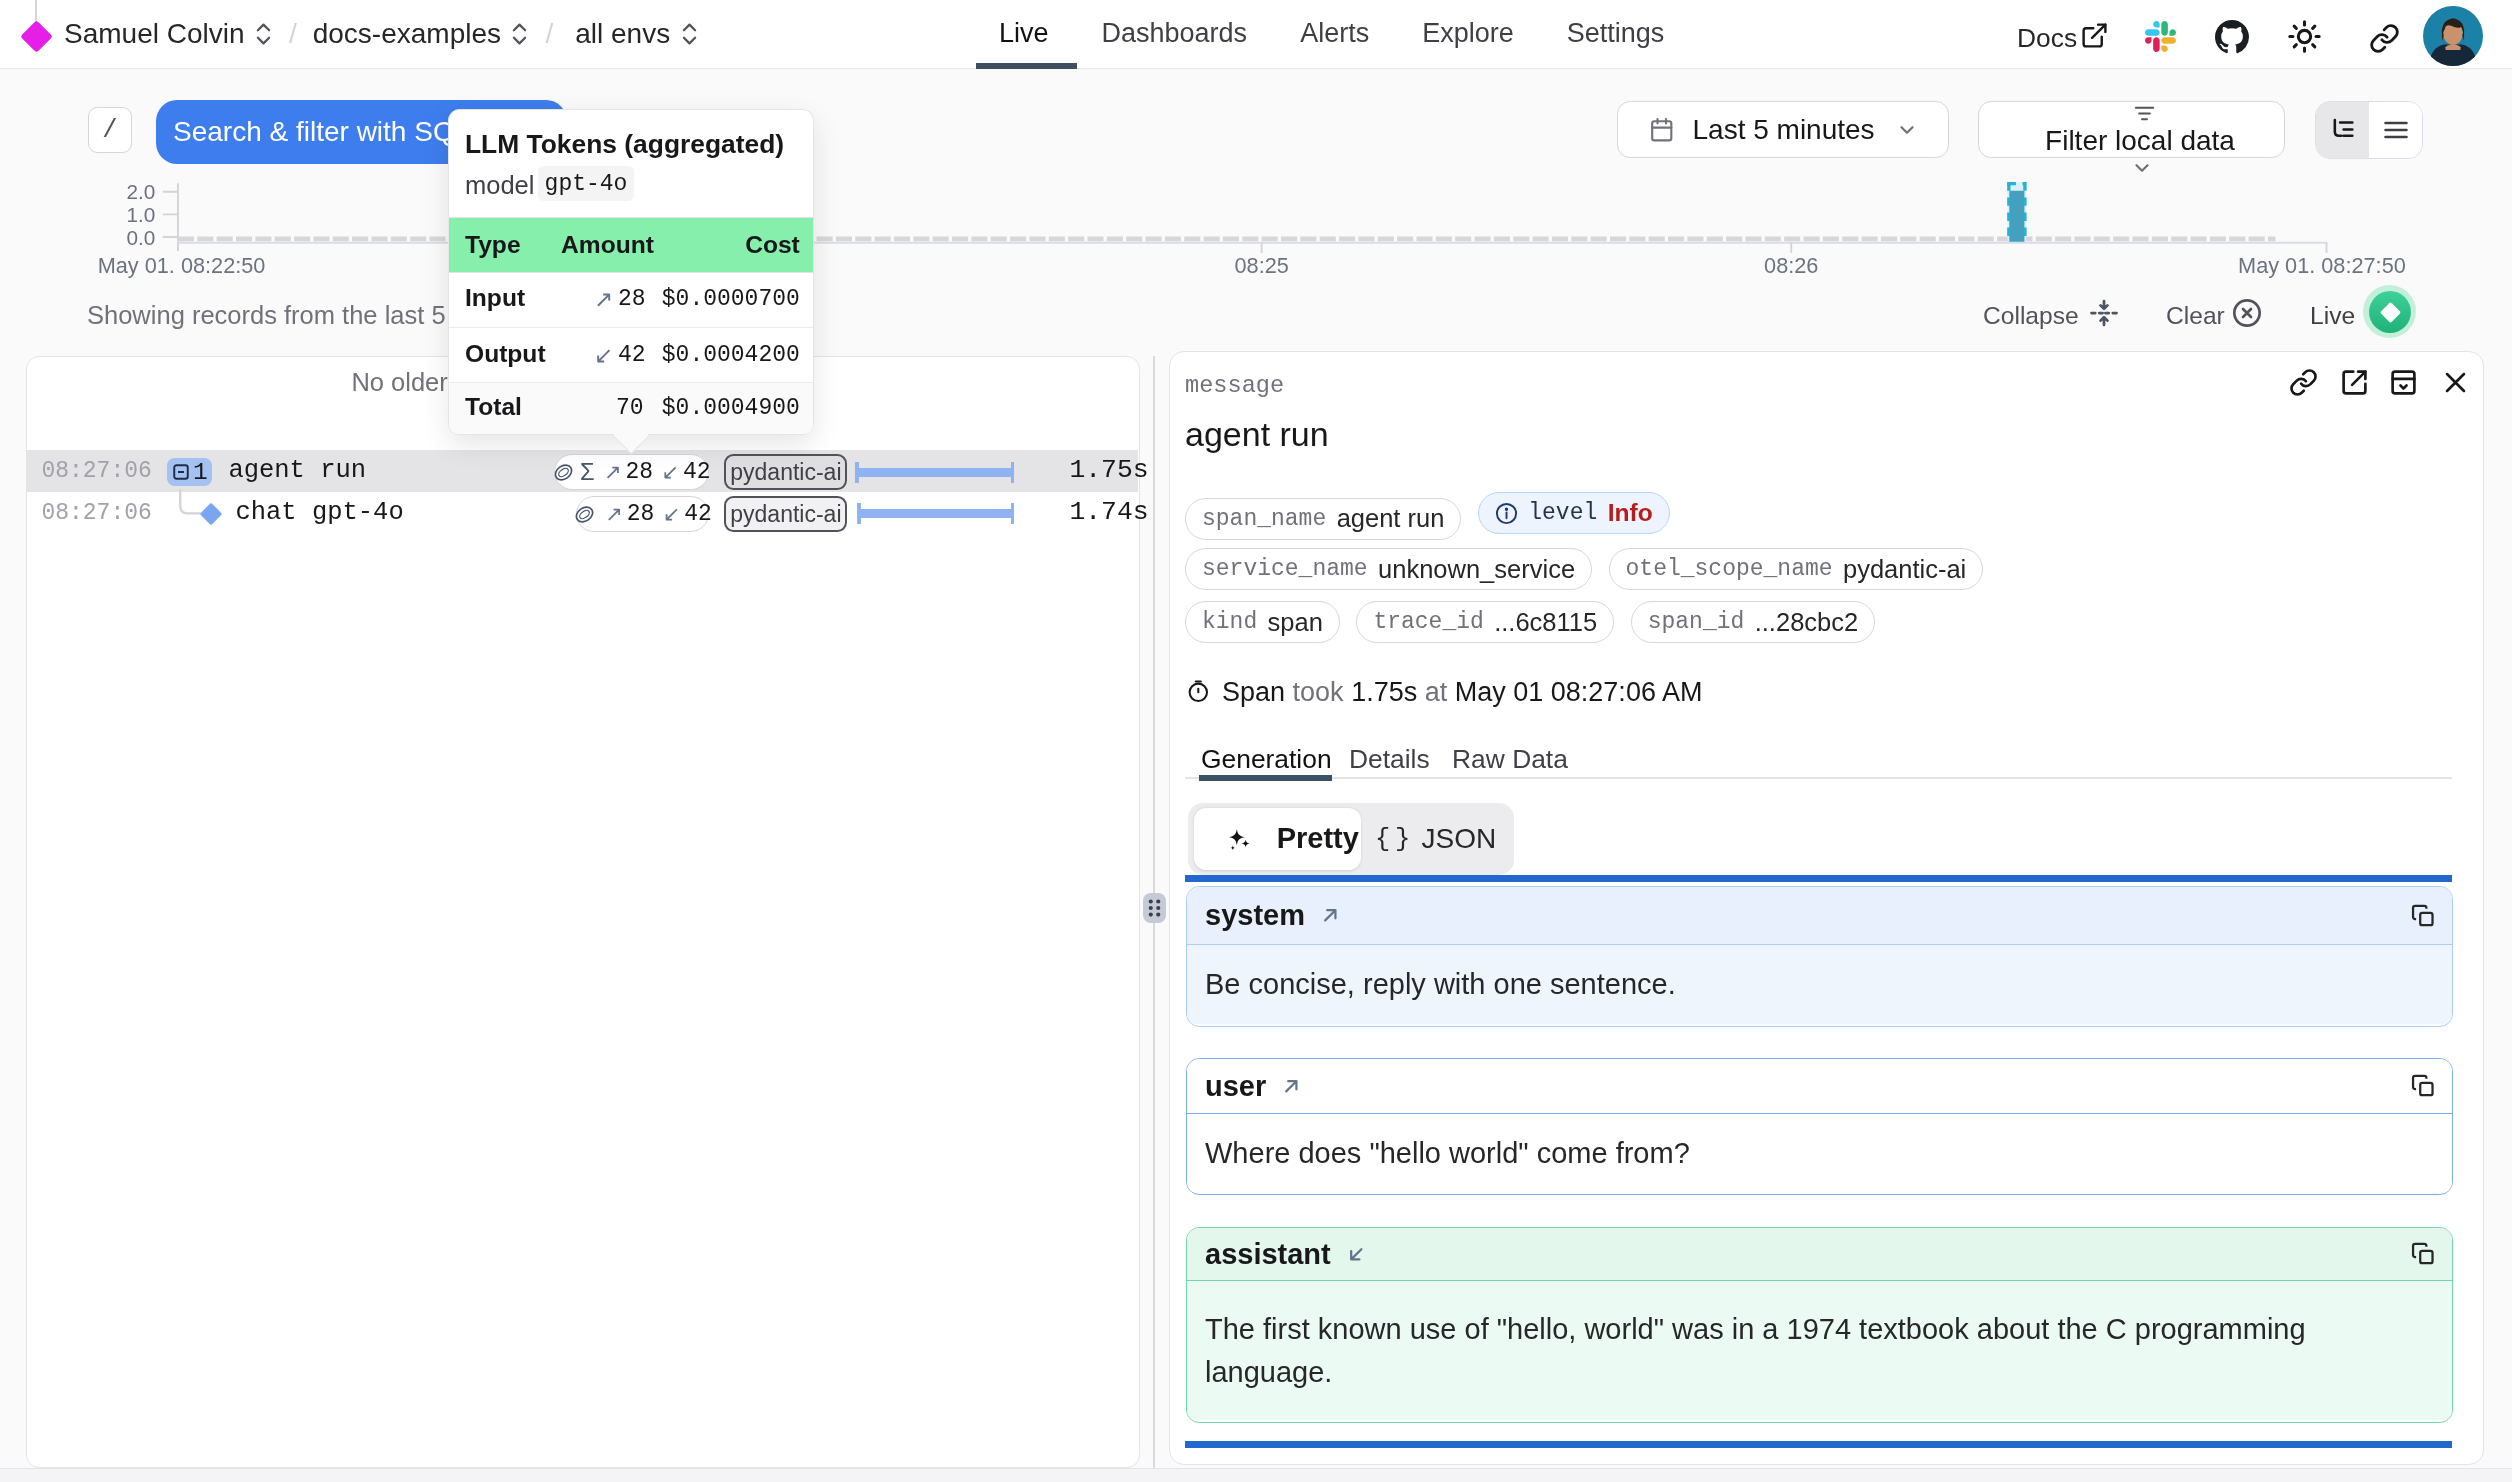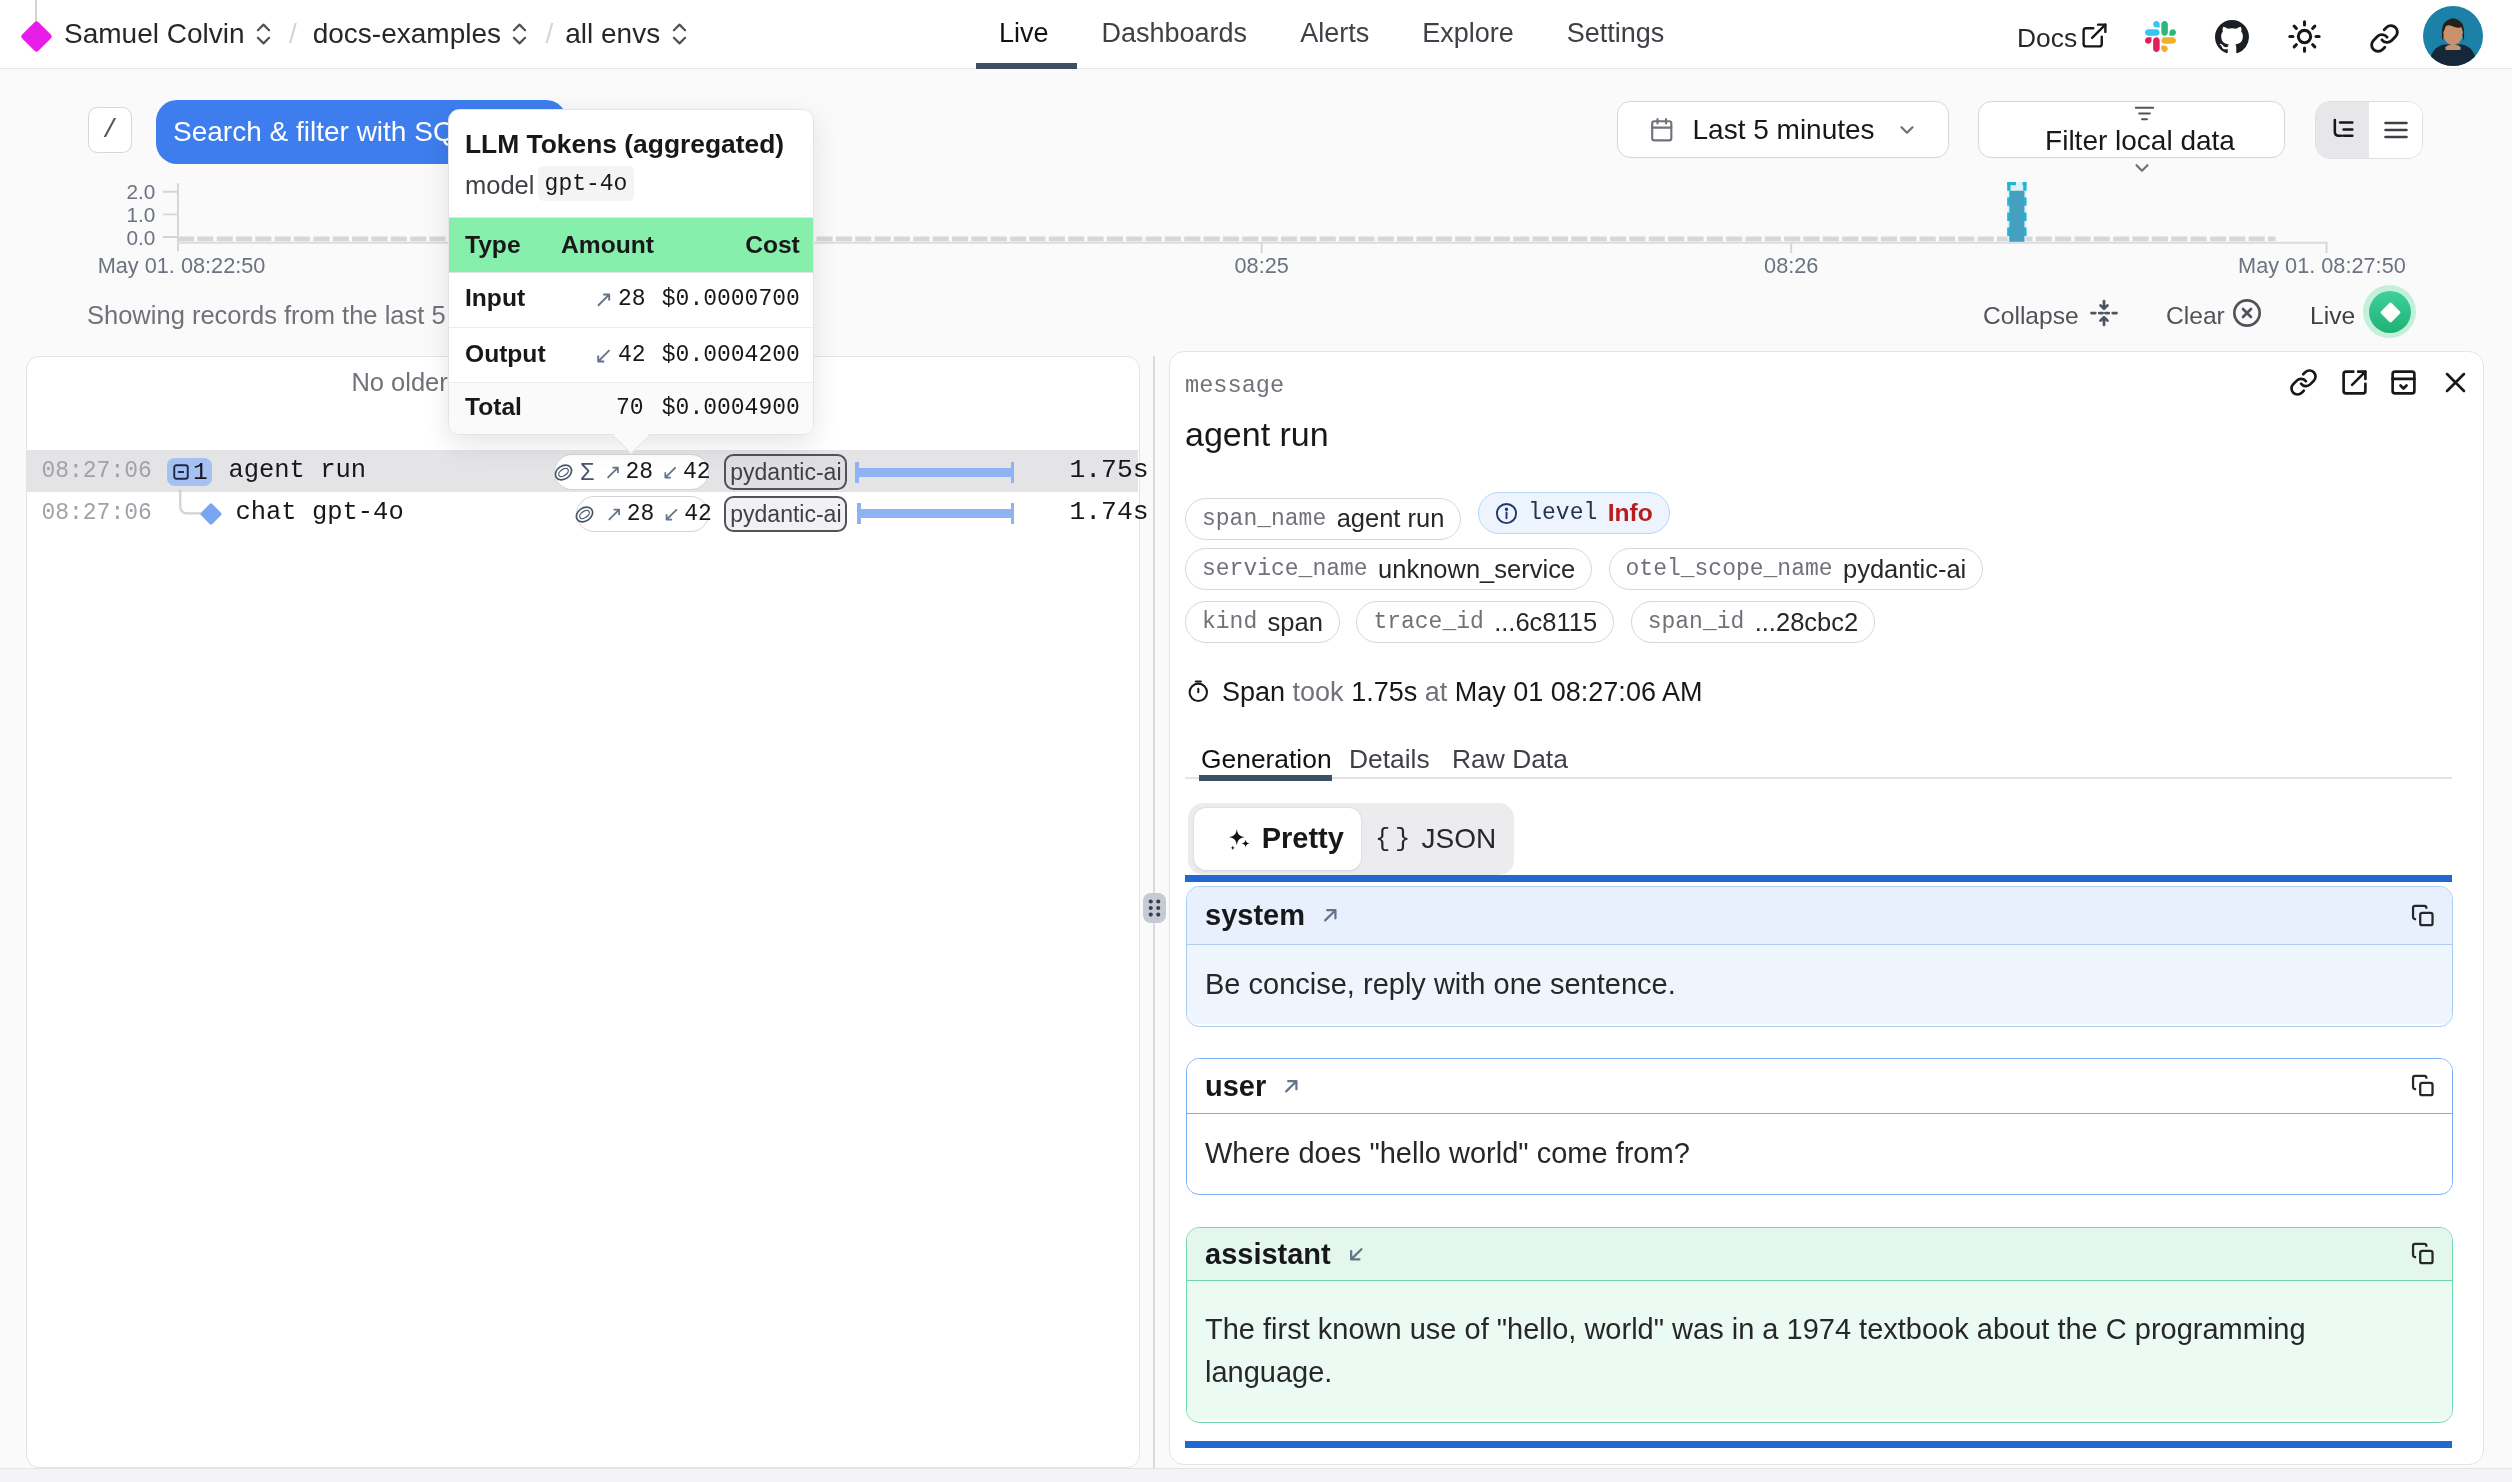--- a/index.html
+++ b/index.html
@@ -50,21 +50,21 @@
           <path d="M4 11 L10 5 L16 11" fill="none" stroke="#52525b" stroke-width="2.4" stroke-linecap="round" stroke-linejoin="round"></path>
           <path d="M4 19 L10 25 L16 19" fill="none" stroke="#52525b" stroke-width="2.4" stroke-linecap="round" stroke-linejoin="round"></path>
         </svg>
       <span class="slash" style="margin-left:16px;">/</span>
       <span class="crumb" style="margin-left:16px;">docs-examples</span>
       <svg style="margin-left:9.4px;" width="19" height="28" viewBox="0 0 20 30">
           <path d="M4 11 L10 5 L16 11" fill="none" stroke="#52525b" stroke-width="2.4" stroke-linecap="round" stroke-linejoin="round"></path>
           <path d="M4 19 L10 25 L16 19" fill="none" stroke="#52525b" stroke-width="2.4" stroke-linecap="round" stroke-linejoin="round"></path>
         </svg>
       <span class="slash" style="margin-left:16px;">/</span>
-      <span class="crumb" style="margin-left:12px;">all envs</span>
+      <span class="crumb" style="margin-left:22px;">all envs</span>
       <svg style="margin-left:9.4px;" width="19" height="28" viewBox="0 0 20 30">
           <path d="M4 11 L10 5 L16 11" fill="none" stroke="#52525b" stroke-width="2.4" stroke-linecap="round" stroke-linejoin="round"></path>
           <path d="M4 19 L10 25 L16 19" fill="none" stroke="#52525b" stroke-width="2.4" stroke-linecap="round" stroke-linejoin="round"></path>
         </svg>
     </div>
 
     <div class="abs nw" style="left:999px; top:0; height:67px; display:flex; align-items:center; gap:53px;">
       <span class="navlink" style="color:#111113;">Live</span>
       <span class="navlink">Dashboards</span>
       <span class="navlink">Alerts</span>
@@ -337,21 +337,21 @@
     <div class="abs" style="left:15px; top:425px; width:1267px; height:1.9px; background:#e4e4e7;"></div>
     <div class="abs" style="left:29px; top:423px; width:133px; height:5.7px; background:#3d5166;"></div>
 
     <div class="abs" style="left:18px; top:451px; width:326px; height:72px; background:#ececef; border-radius:15px;">
       <div class="abs" style="left:5.7px; top:4.7px; width:167px; height:62px; background:#fff; border-radius:12.3px; box-shadow:0 0.9px 2.8px rgba(0,0,0,0.12); display:flex; align-items:center;">
         <svg style="margin-left:30px;" width="28" height="28" viewBox="0 0 24 24" fill="#141414">
             <path d="M11 3.5 C11.7 8.2 13.2 9.7 17.8 10.4 C13.2 11.1 11.7 12.6 11 17.3 C10.3 12.6 8.8 11.1 4.2 10.4 C8.8 9.7 10.3 8.2 11 3.5 Z"></path>
             <path d="M18.5 12.5 C18.85 14.8 19.6 15.55 21.9 15.9 C19.6 16.25 18.85 17 18.5 19.3 C18.15 17 17.4 16.25 15.1 15.9 C17.4 15.55 18.15 14.8 18.5 12.5 Z"></path>
             <path d="M7.5 17.5 C7.72 18.9 8.2 19.38 9.6 19.6 C8.2 19.82 7.72 20.3 7.5 21.7 C7.28 20.3 6.8 19.82 5.4 19.6 C6.8 19.38 7.28 18.9 7.5 17.5 Z"></path>
           </svg>
-        <span style="margin-left:10px; font-size:29px; font-weight:600; color:#18181b;">Pretty</span>
+        <span style="margin-left:25px; font-size:29px; font-weight:600; color:#18181b;">Pretty</span>
       </div>
       <div class="abs" style="left:187px; top:0; height:72px; display:flex; align-items:center;">
         <span class="mono" style="font-size:25.5px; color:#27272a;">{</span>
           <span class="mono" style="font-size:25.5px; color:#27272a; margin-left:4.7px;">}</span>
           <span style="margin-left:11.3px; font-size:28px; color:#27272a;">JSON</span>
       </div>
     </div>
 
     <div class="abs" style="left:15px; top:523px; width:1267px; height:6.6px; background:#2268cf;"></div>
 

